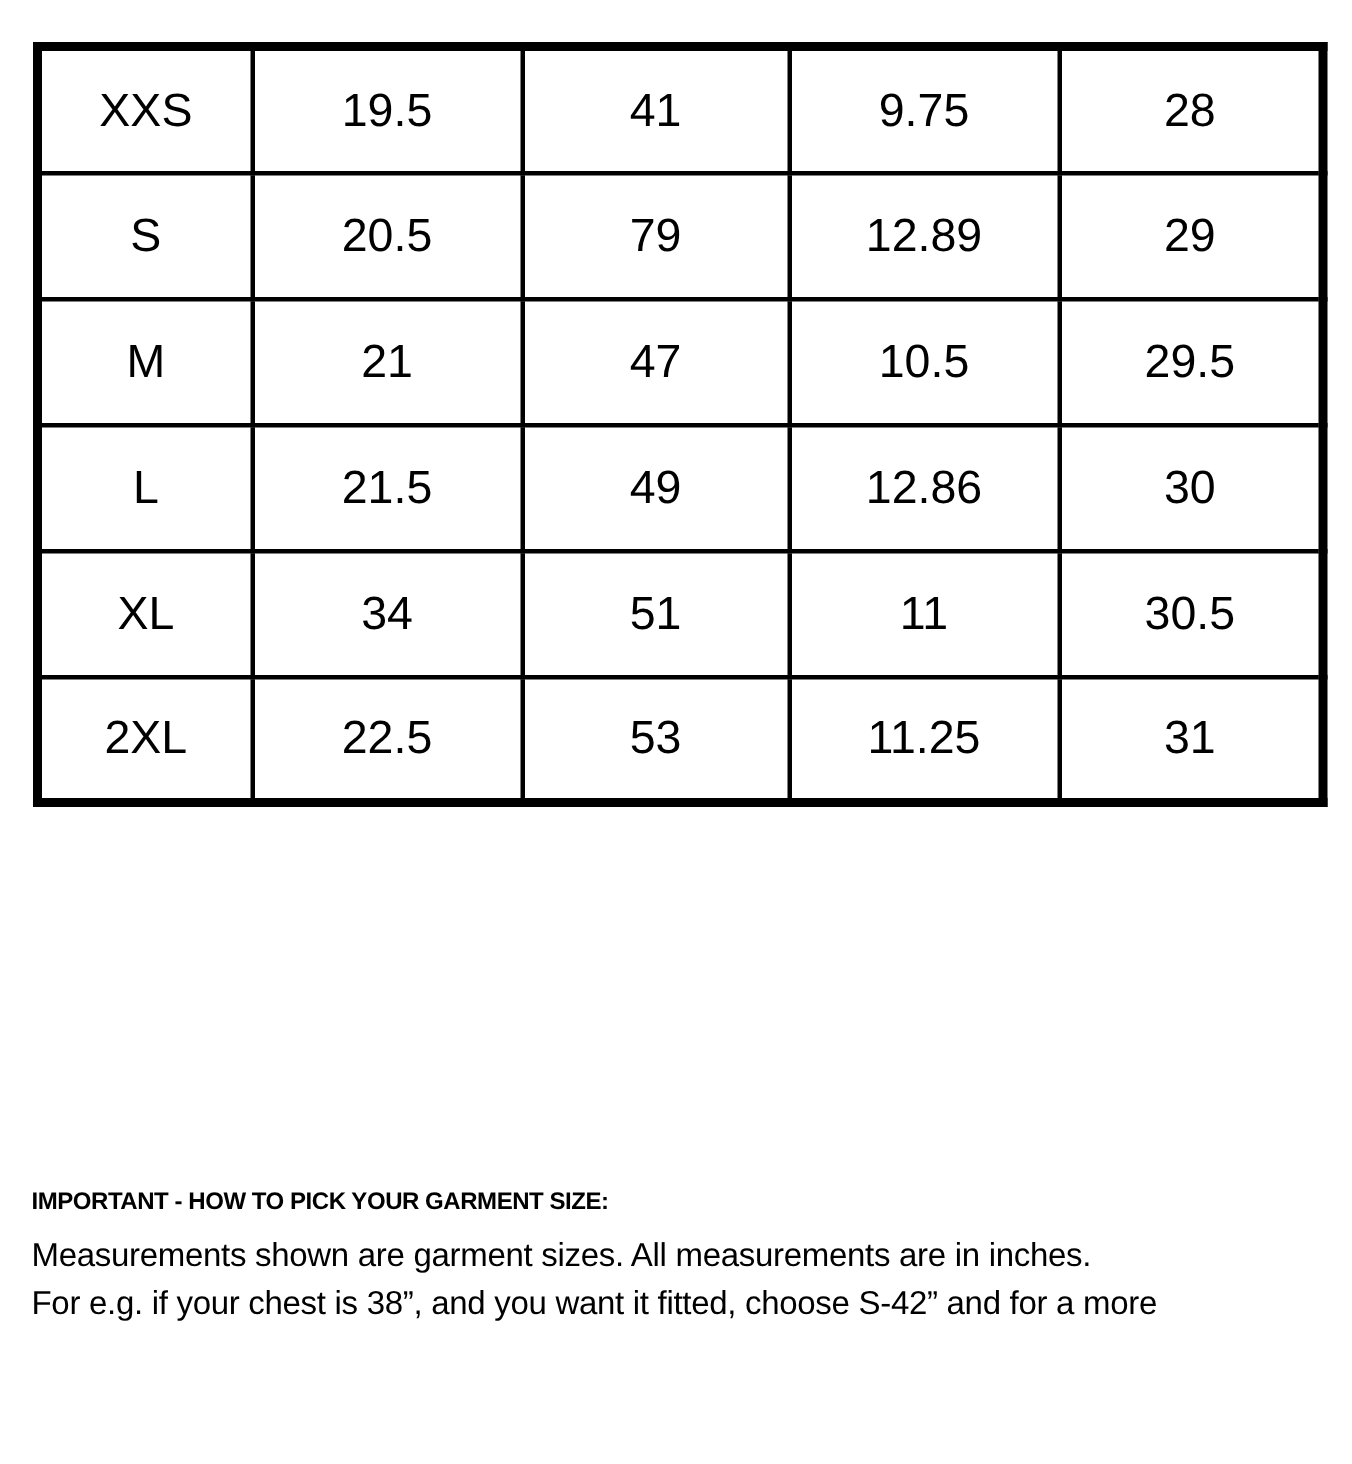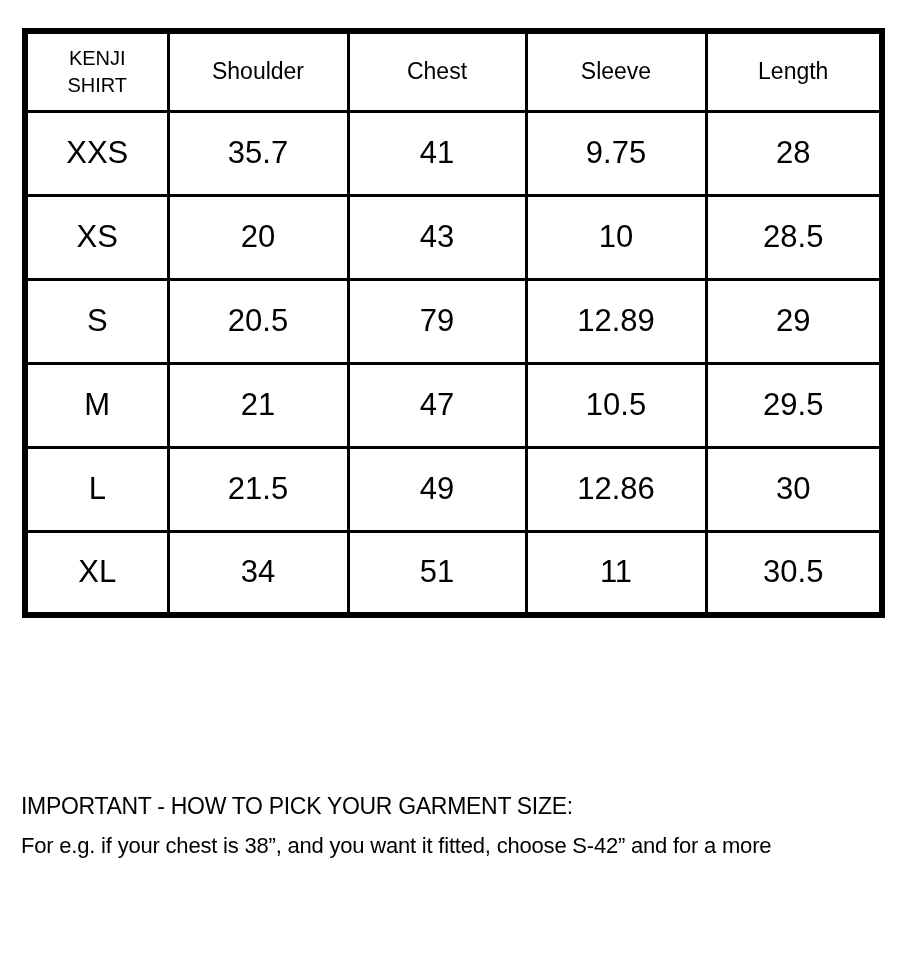--- a/index.html
+++ b/index.html
@@ -49,22 +49,22 @@
   .size-cell, .value-cell {
     font-size: 31px;
   }
   .notes {
     position: absolute;
     left: 21px;
     top: 793px;
     width: 870px;
   }
   .notes-heading {
-    font-size: 23px;
-    font-weight: normal;
+    font-size: 16px;
+    font-weight: bold;
     letter-spacing: -0.3px;
     margin: 0 0 10px 0;
     white-space: nowrap;
   }
   .notes-line {
     font-size: 22px;
     line-height: 32px;
     letter-spacing: -0.2px;
     white-space: nowrap;
   }
@@ -74,43 +74,26 @@
 
 <table class="size-table">
   <colgroup>
     <col class="c0">
       <col class="c1">
       <col class="c2">
       <col class="c3">
       <col class="c4">
   </colgroup>
   <tbody>
-    <tr class="header-row">
-      <th class="corner-cell">
-        <span>KENJI</span>
-        <span>SHIRT</span>
-      </th>
-      <th class="header-cell">Shoulder</th>
-      <th class="header-cell">Chest</th>
-      <th class="header-cell">Sleeve</th>
-      <th class="header-cell">Length</th>
-    </tr>
     <tr class="data-row">
       <td class="size-cell">XXS</td>
-      <td class="value-cell">35.7</td>
+      <td class="value-cell">19.5</td>
       <td class="value-cell">41</td>
       <td class="value-cell">9.75</td>
       <td class="value-cell">28</td>
-    </tr>
-    <tr class="data-row">
-      <td class="size-cell">XS</td>
-      <td class="value-cell">20</td>
-      <td class="value-cell">43</td>
-      <td class="value-cell">10</td>
-      <td class="value-cell">28.5</td>
     </tr>
     <tr class="data-row">
       <td class="size-cell">S</td>
       <td class="value-cell">20.5</td>
       <td class="value-cell">79</td>
       <td class="value-cell">12.89</td>
       <td class="value-cell">29</td>
     </tr>
     <tr class="data-row">
       <td class="size-cell">M</td>
@@ -126,19 +109,27 @@
       <td class="value-cell">12.86</td>
       <td class="value-cell">30</td>
     </tr>
     <tr class="data-row">
       <td class="size-cell">XL</td>
       <td class="value-cell">34</td>
       <td class="value-cell">51</td>
       <td class="value-cell">11</td>
       <td class="value-cell">30.5</td>
     </tr>
+    <tr class="data-row">
+      <td class="size-cell">2XL</td>
+      <td class="value-cell">22.5</td>
+      <td class="value-cell">53</td>
+      <td class="value-cell">11.25</td>
+      <td class="value-cell">31</td>
+    </tr>
   </tbody>
 </table>
 
 <div class="notes">
   <div class="notes-heading">IMPORTANT - HOW TO PICK YOUR GARMENT SIZE:</div>
+  <div class="notes-line">Measurements shown are garment sizes. All measurements are in inches.</div>
   <div class="notes-line">For e.g. if your chest is 38”, and you want it fitted, choose S-42” and for a more</div>
 </div>
 
 </body></html>

